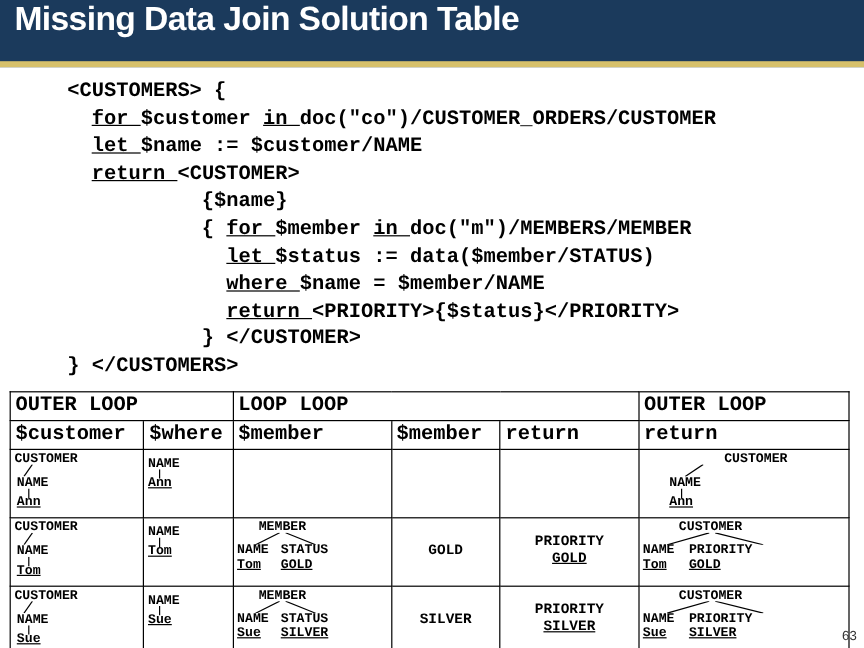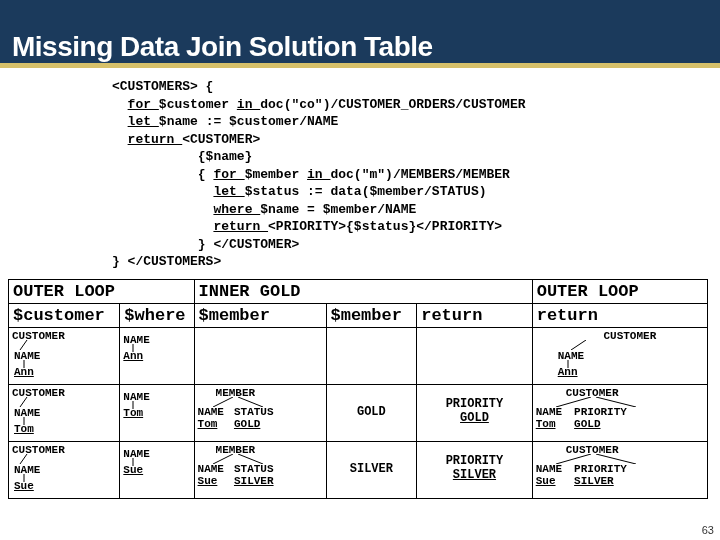--- a/index.html
+++ b/index.html
@@ -1,19 +1,19 @@
 <!DOCTYPE html>
 <html><head>
 <meta charset="utf-8">
 <style>
   * { box-sizing: border-box; margin: 0; padding: 0; }
   body { width: 720px; height: 540px; background: #fff; font-family: Arial, sans-serif; position: relative; overflow: hidden; }
-  .header-bar { background: #1b3a5c; height: 68px; display: flex; align-items: flex-end; padding-left: 12px; border-bottom: 5px solid #d6c06a; }
+  .header-bar { background: #1b3a5c; height: 56px; display: flex; align-items: flex-start; padding-left: 12px; border-bottom: 5px solid #d6c06a; }
   .header-bar h1 { color: #fff; font-family: Arial, "Arial Black", sans-serif; font-weight: 900; font-size: 28px; letter-spacing: -0.5px; }
-  .code-block { font-family: "Courier New", monospace; font-size: 13px; font-weight: bold; line-height: 1.35; margin: 10px 0 8px 112px; white-space: pre; }
+  .code-block { font-family: "Courier New", monospace; font-size: 17px; font-weight: bold; line-height: 1.35; margin: 10px 0 8px 56px; white-space: pre; }
   .u { text-decoration: underline; }
   table.main { border-collapse: collapse; margin: 0 8px; width: 700px; table-layout: fixed; }
   table.main th, table.main td { border: 1.5px solid #000; vertical-align: top; }
   table.main th { font-family: "Courier New", monospace; font-weight: bold; font-size: 17px; text-align: left; padding: 2px 4px; background: #fff; }
   table.main td { padding: 2px 4px; font-size: 11px; }
   .col-cust { width: 108px; }
   .col-name { width: 72px; }
   .col-member { width: 128px; }
   .col-status { width: 88px; }
   .col-ret1 { width: 112px; }
@@ -54,21 +54,21 @@
     <col class="col-cust">
       <col class="col-name">
       <col class="col-member">
       <col class="col-status">
       <col class="col-ret1">
       <col class="col-ret2">
   </colgroup>
   <tbody>
       <tr>
     <th colspan="2">OUTER LOOP</th>
-    <th colspan="3">INNER GOLD</th>
+    <th colspan="3">LOOP LOOP</th>
     <th>OUTER LOOP</th>
   </tr>
   <tr>
     <th>$customer</th>
     <th>$where</th>
     <th>$member</th>
     <th>$member</th>
     <th>return</th>
     <th>return</th>
   </tr>

